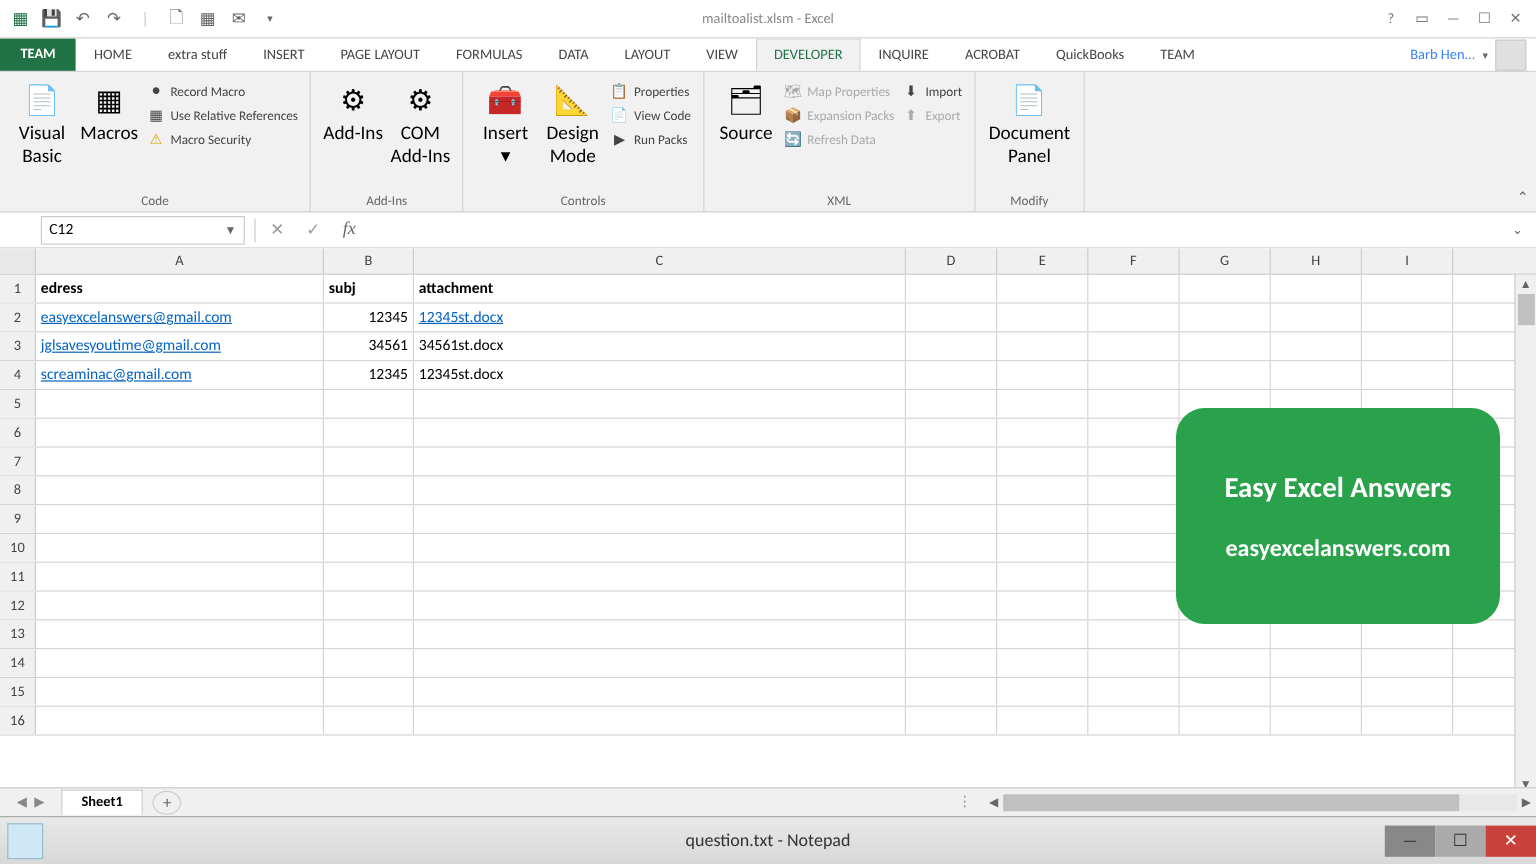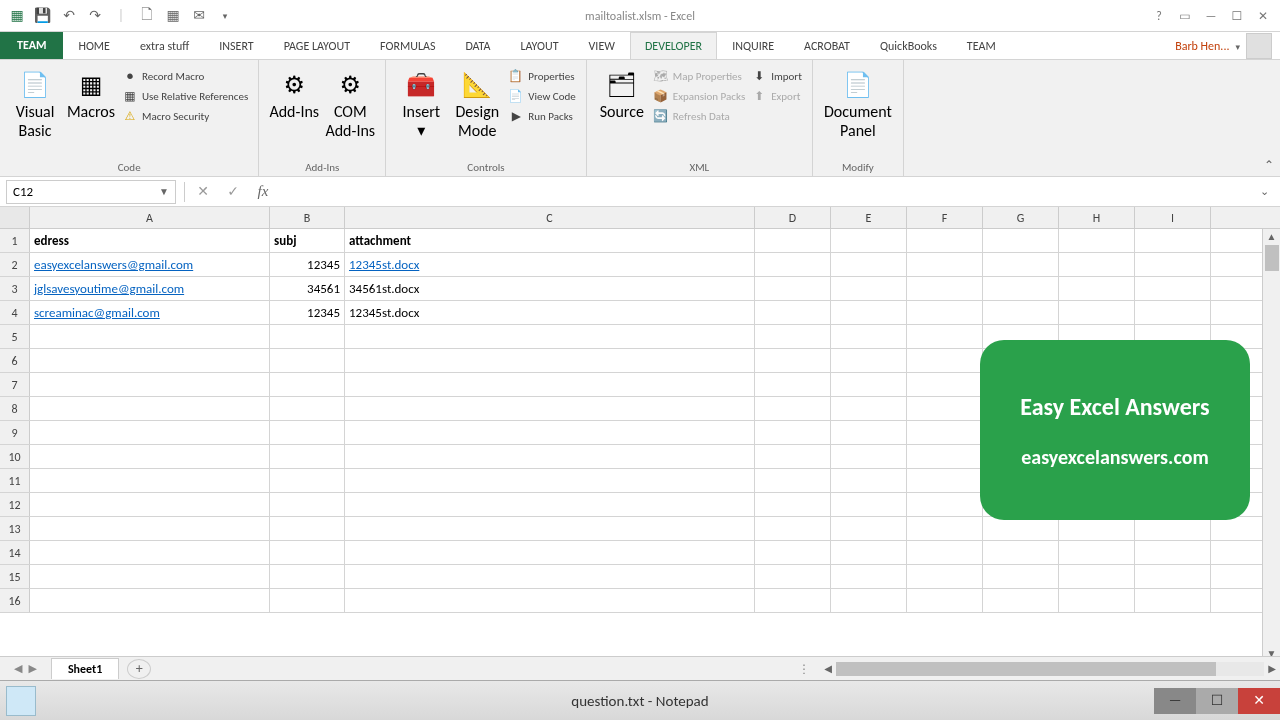--- a/index.html
+++ b/index.html
@@ -8,34 +8,34 @@
 .qat{display:flex;align-items:center;gap:4px;padding-left:6px;}
 .qat-icon{width:22px;height:22px;display:flex;align-items:center;justify-content:center;font-size:14px;color:#666;cursor:pointer;}
 .title-text{position:absolute;left:50%;transform:translateX(-50%);font-size:12px;color:#888;}
 .win-controls{position:absolute;right:0;display:flex;gap:4px;align-items:center;padding-right:6px;}
 .win-btn{width:22px;height:18px;display:flex;align-items:center;justify-content:center;font-size:12px;color:#777;cursor:pointer;}
 .ribbon-tabs{height:28px;background:#fff;display:flex;align-items:flex-end;border-bottom:1px solid #d4d4d4;}
 .tab{padding:6px 14px;font-size:12px;color:#444;cursor:pointer;border:1px solid transparent;border-bottom:none;}
 .tab.file{background:#217346;color:#fff;font-weight:bold;padding:7px 16px;}
 .tab.active{color:#217346;border-color:#d4d4d4;background:#f1f1f1;}
 .user-area{margin-left:auto;display:flex;align-items:center;padding-right:8px;gap:6px;}
-.user-name{font-size:12px;color:#c2410c;}
+.user-name{font-size:12px;color:#3b82f6;}
 .avatar{width:26px;height:26px;background:#e0e0e0;border:1px solid #ccc;}
 .ribbon{height:117px;background:#f1f1f1;border-bottom:1px solid #d4d4d4;display:flex;position:relative;}
 .group{border-right:1px solid #d4d4d4;padding:4px 10px 2px;display:flex;flex-direction:column;justify-content:space-between;}
 .group-content{display:flex;gap:6px;flex:1;}
 .group-label{text-align:center;font-size:11px;color:#666;padding-top:2px;}
 .big-btn{display:flex;flex-direction:column;align-items:center;justify-content:flex-start;width:50px;padding-top:4px;cursor:pointer;}
 .big-btn .icon{width:32px;height:32px;display:flex;align-items:center;justify-content:center;font-size:24px;}
 .big-btn .lbl{font-size:16px;text-align:center;line-height:1.2;margin-top:2px;}
 .small-list{display:flex;flex-direction:column;gap:4px;padding-top:4px;}
 .small-item{display:flex;align-items:center;gap:4px;font-size:11px;color:#444;cursor:pointer;white-space:nowrap;}
 .small-item .si{width:16px;height:16px;display:flex;align-items:center;justify-content:center;font-size:12px;}
 .collapse-ribbon{position:absolute;right:6px;bottom:4px;font-size:12px;color:#666;cursor:pointer;}
-.namebox-bar{height:30px;background:#fff;border-bottom:1px solid #d4d4d4;display:flex;align-items:center;}
+.namebox-bar{height:30px;background:#fff;border-bottom:1px solid #d4d4d4;display:flex;align-items:center;padding-left:28px;}
 .namebox{width:170px;height:24px;border:1px solid #ccc;margin-left:6px;padding:2px 6px;font-size:13px;display:flex;align-items:center;justify-content:space-between;background:#fff;}
 .nb-arrow{font-size:10px;color:#666;}
 .fb-sep{width:1px;height:20px;background:#ccc;margin:0 8px;}
 .fb-icons{display:flex;gap:10px;align-items:center;}
 .fb-icon{width:20px;height:20px;display:flex;align-items:center;justify-content:center;font-size:14px;color:#999;}
 .fx{font-style:italic;font-family:"Times New Roman",serif;font-size:15px;color:#666;}
 .formula-input{flex:1;height:24px;border:none;padding:0 6px;font-size:13px;}
 .fb-expand{width:20px;font-size:11px;color:#666;cursor:pointer;}
 .grid-area{position:absolute;top:207px;left:0;right:0;bottom:40px;background:#fff;display:flex;flex-direction:column;}
 .col-headers{height:22px;display:flex;background:#f0f0f0;border-bottom:1px solid #ccc;}

